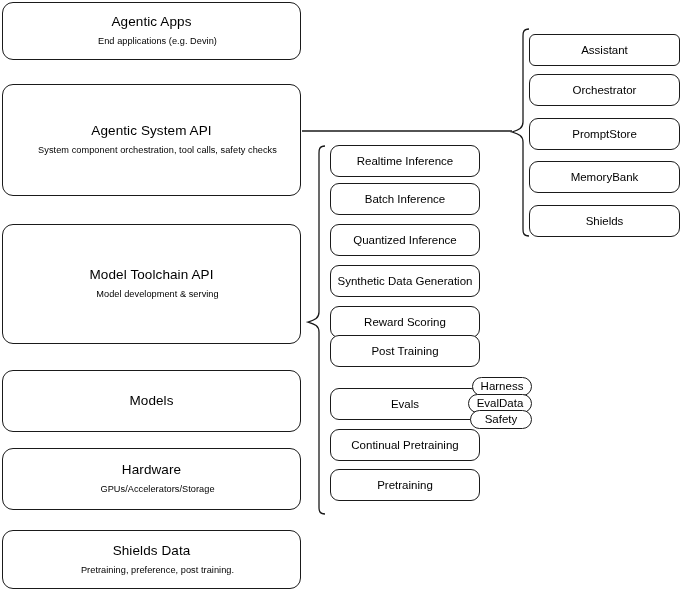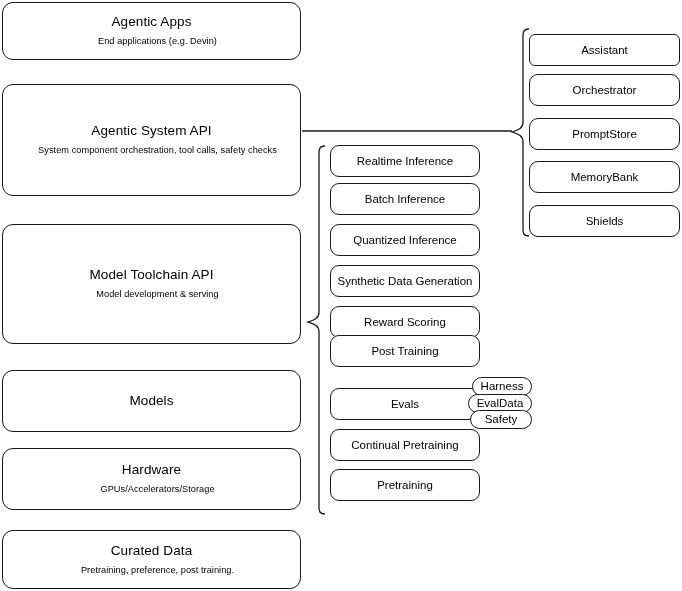--- a/index.html
+++ b/index.html
@@ -124,21 +124,21 @@
   <div class="node layer-node" style="top:370px;height:62px;">
     <div class="layer-title">Models</div>
   </div>
 
   <div class="node layer-node" style="top:448px;height:62px;">
     <div class="layer-title">Hardware</div>
     <div class="layer-sub">GPUs/Accelerators/Storage</div>
   </div>
 
   <div class="node layer-node" style="top:530px;height:59px;">
-    <div class="layer-title">Curated Data</div>
+    <div class="layer-title">Shields Data</div>
     <div class="layer-sub">Pretraining, preference, post training.</div>
   </div>
 
   <svg class="wires" viewBox="0 0 682 591" xmlns="http://www.w3.org/2000/svg">
 
     <line x1="302" y1="131" x2="512" y2="131"></line>
 
     <path d="M 325,146
              C 319,146 319,150 319,153
              L 319,312

